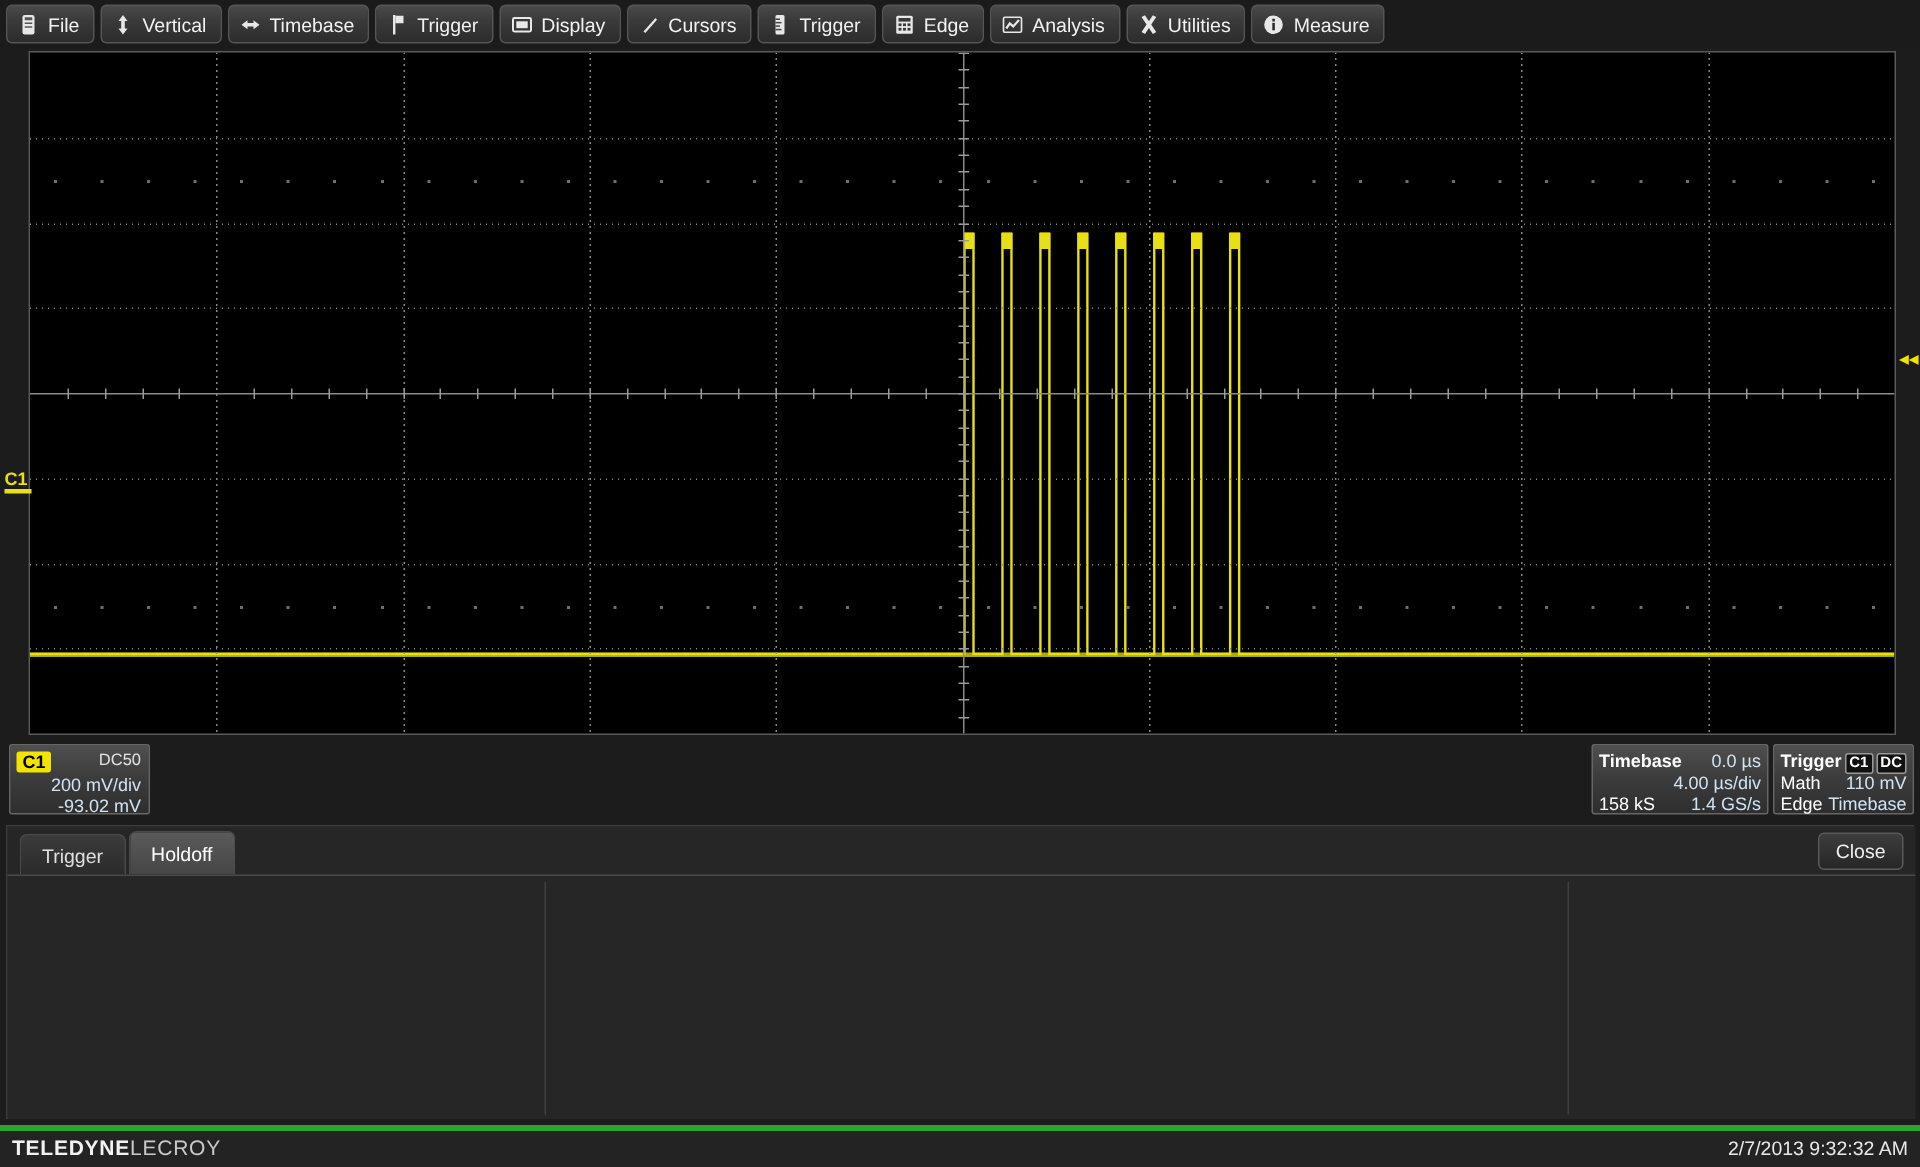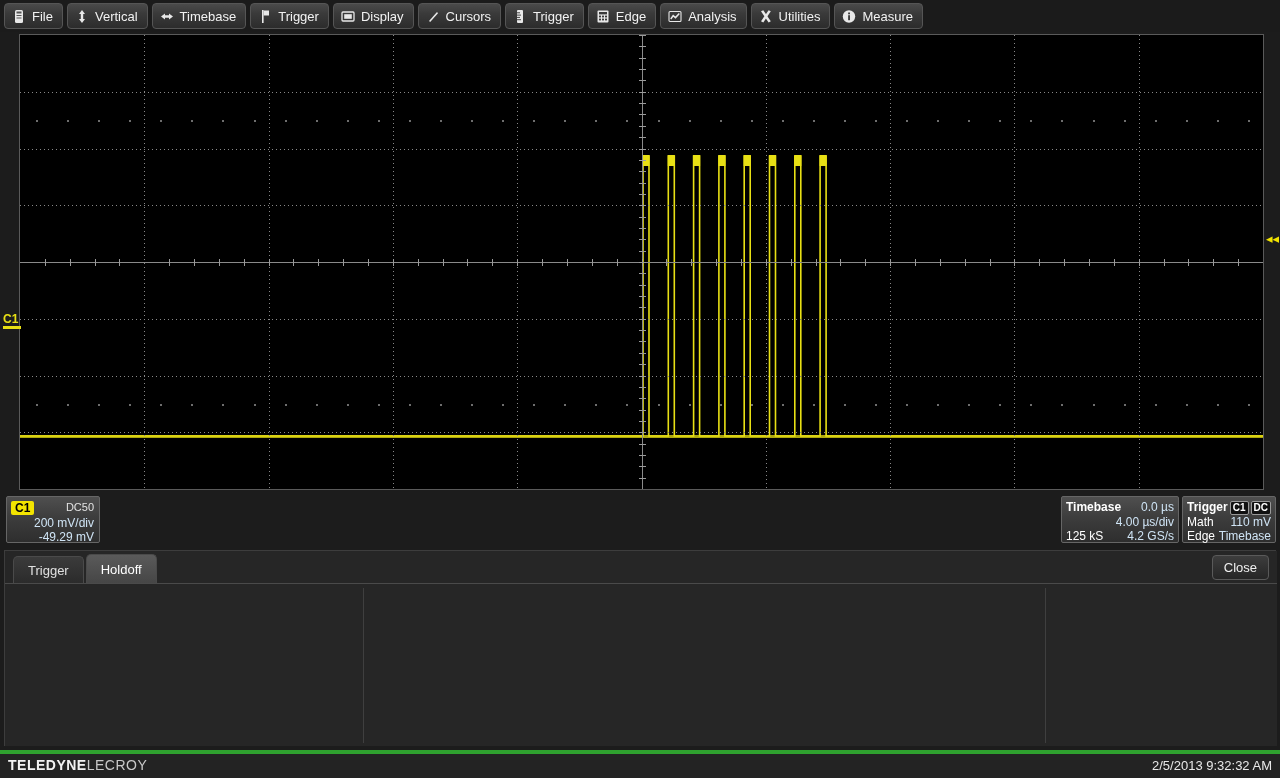--- a/index.html
+++ b/index.html
@@ -505,31 +505,31 @@
   </div>
   <div id="trig-pos-marker"></div>
   <div id="trig-level-marker">◂◂</div>
 </div>
 
 <div id="descbar">
   <div class="desc-box" id="desc-c1">
     <span class="tag">C1</span>
     <span class="cp">DC50</span>
     <span class="l2">200 mV/div</span>
-    <span class="l3">-49.29 mV</span>
+    <span class="l3">-93.02 mV</span>
   </div>
 
   <div id="desc-spacer"></div>
 
   <div class="desc-box" id="desc-timebase">
     <span class="dh">Timebase</span>
     <span class="dr1">0.0 µs</span>
     <span class="dr2">4.00 µs/div</span>
-    <span class="dl3">125 kS</span>
-    <span class="dr3">4.2 GS/s</span>
+    <span class="dl3">158 kS</span>
+    <span class="dr3">1.4 GS/s</span>
   </div>
 
   <div class="desc-box" id="desc-trigger">
     <span class="dh">Trigger</span>
     <span class="dr1">
       <span class="chip">C1</span><span class="chip">DC</span>
     </span>
     <span class="dl2">Math</span>
     <span class="dr2">110 mV</span>
     <span class="dl3">Edge</span>
@@ -555,14 +555,14 @@
     <div class="vdiv" style="left:1040px;"></div>
   </div>
 
 </div>
 
 <div id="greenline"></div>
 <div id="bottombar">
   <div id="logo">
     <span class="b">TELEDYNE</span><span class="n">LECROY</span>
   </div>
-  <div id="clock">2/5/2013 9:32:32 AM</div>
+  <div id="clock">2/7/2013 9:32:32 AM</div>
 </div>
 
 </body></html>

